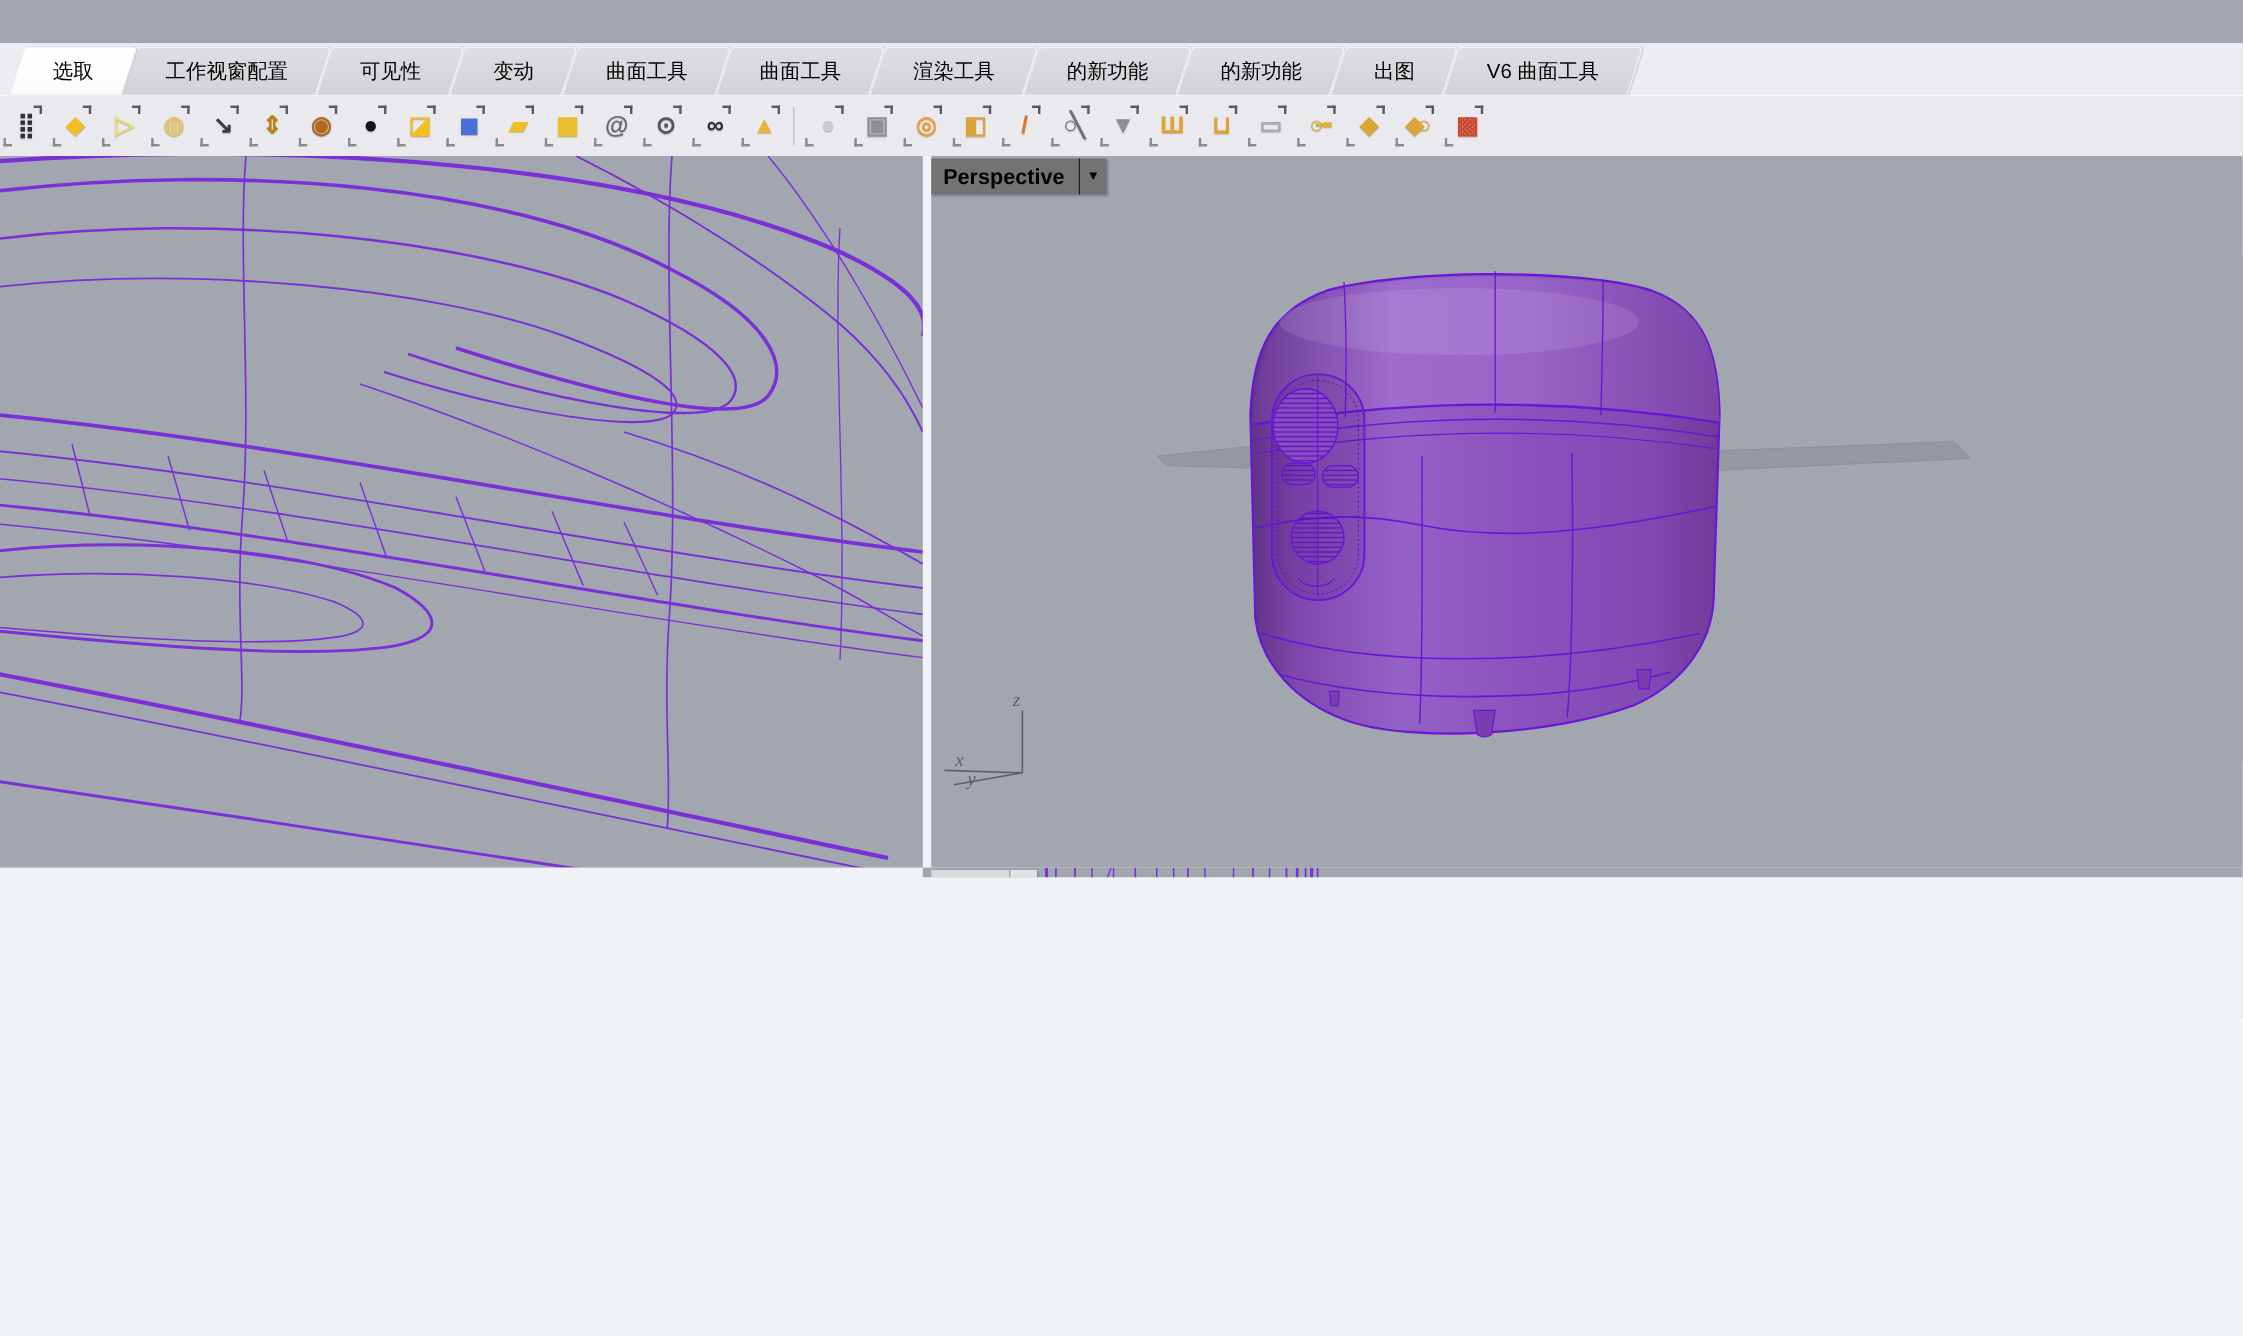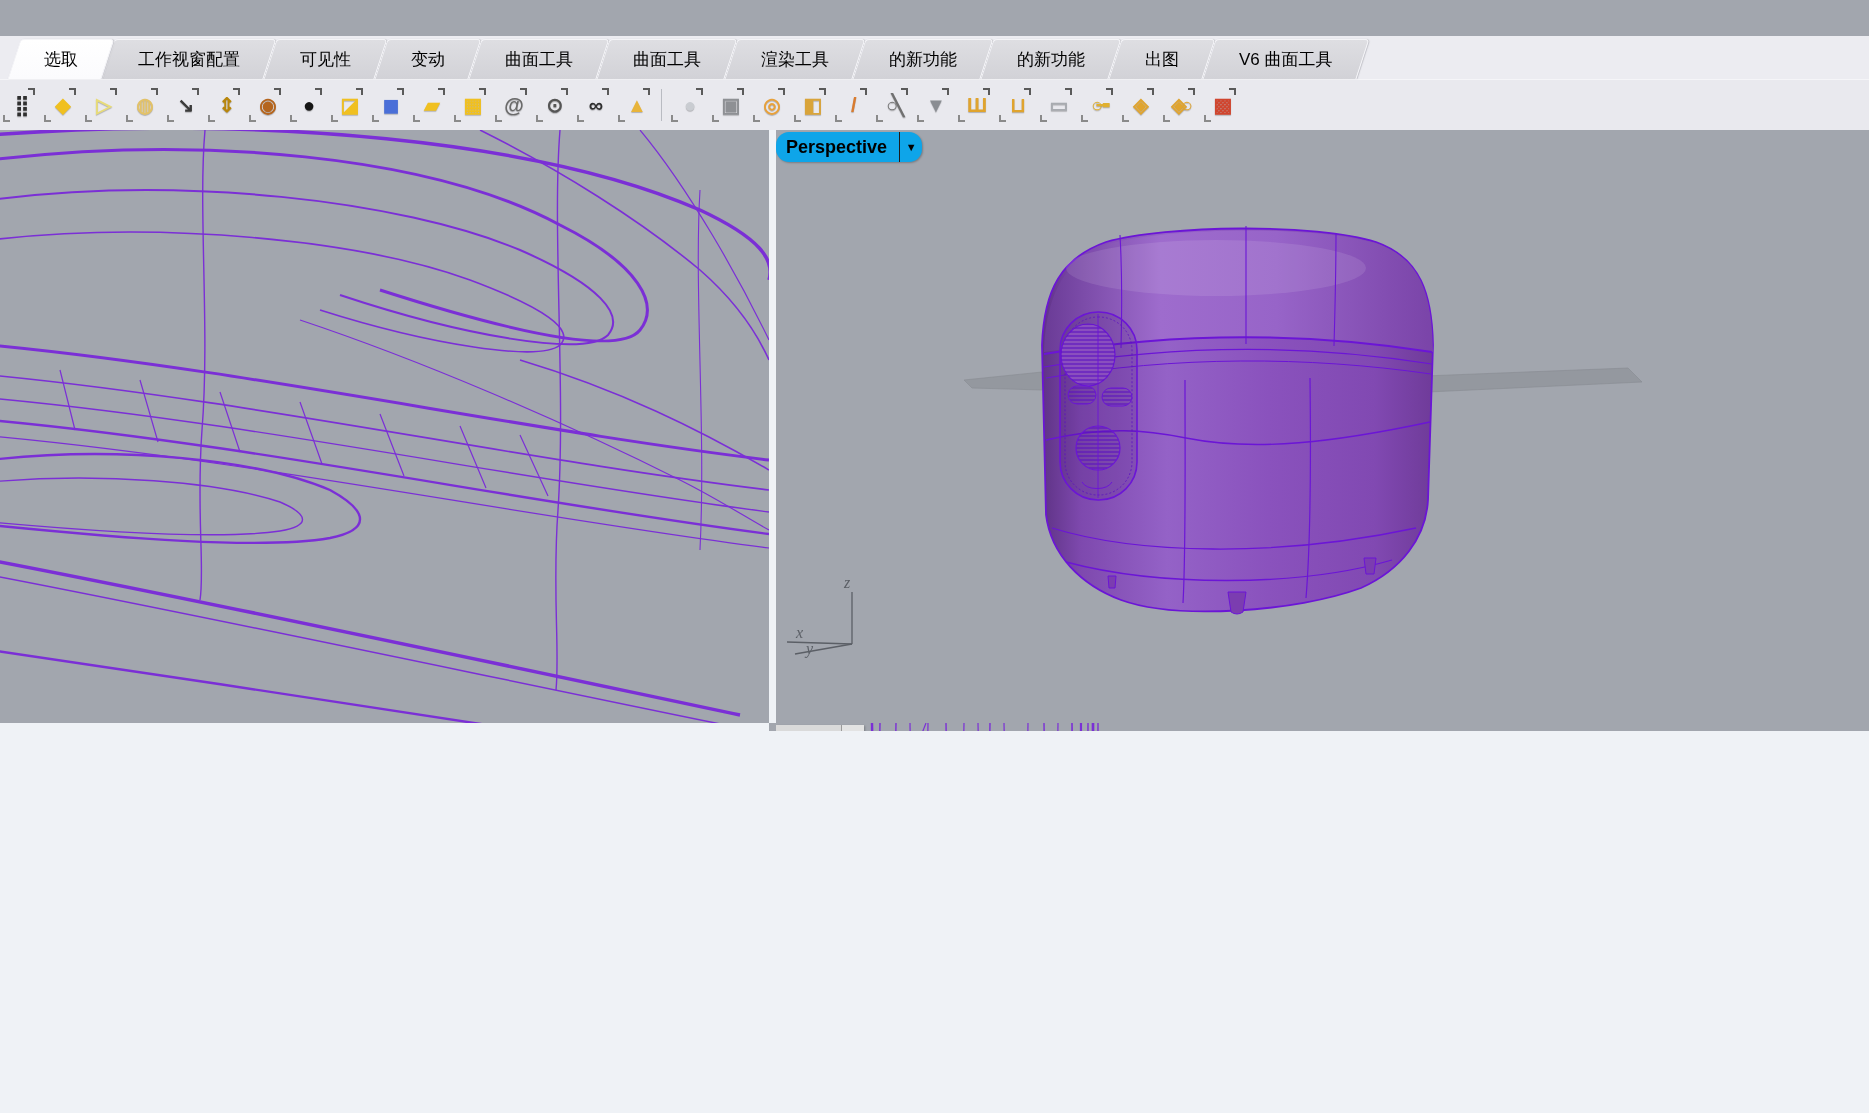--- a/index.html
+++ b/index.html
@@ -34,21 +34,21 @@
   
   .viewports{display:grid;grid-template-columns:769px 7px 1093px;
     grid-template-rows:593px 8px 419px;width:1869px;height:1020px;background:#EFF2F6;}
   .divider{background:#EFF2F6;}
   .vp{position:relative;background:#A2A6AE;overflow:hidden;}
   .vp svg{display:block;}
   .vp-label{position:absolute;top:2px;left:0;height:30px;display:flex;align-items:stretch;
     z-index:5;cursor:pointer;box-shadow:1px 1px 2px rgba(0,0,0,.25);}
   .vp-label .txt{display:flex;align-items:center;padding:0 12px 0 10px;font-weight:bold;}
   .vp-label .arr{display:flex;align-items:center;justify-content:center;width:22px;}
-  .vp-label.active{background:#0ea5e9;border-radius:13px;}
+  .vp-label.active{background:#737373;}
   .vp-label.active .txt{font-size:18px;color:#000;}
   .vp-label.active .arr{border-left:1px solid #1c1c1c;color:#000;font-size:11px;}
   .vp-label.inactive{background:#DADADA;}
   .vp-label.inactive .txt{font-size:17px;color:#3f3f3f;}
   .vp-label.inactive .arr{border-left:1px solid #9a9a9a;color:#444;font-size:10px;background:#E3E3E3;}
 </style>
 </head>
 <body>
 
 <div class="app">

